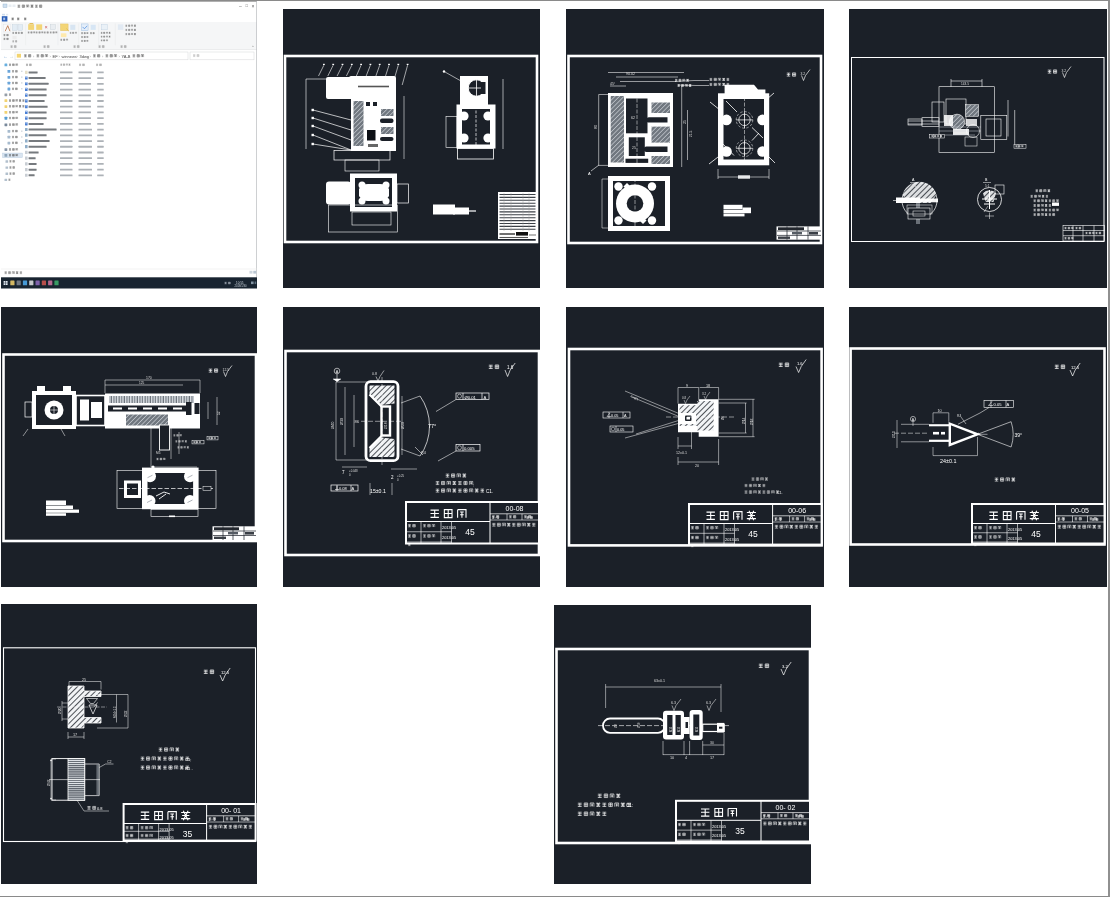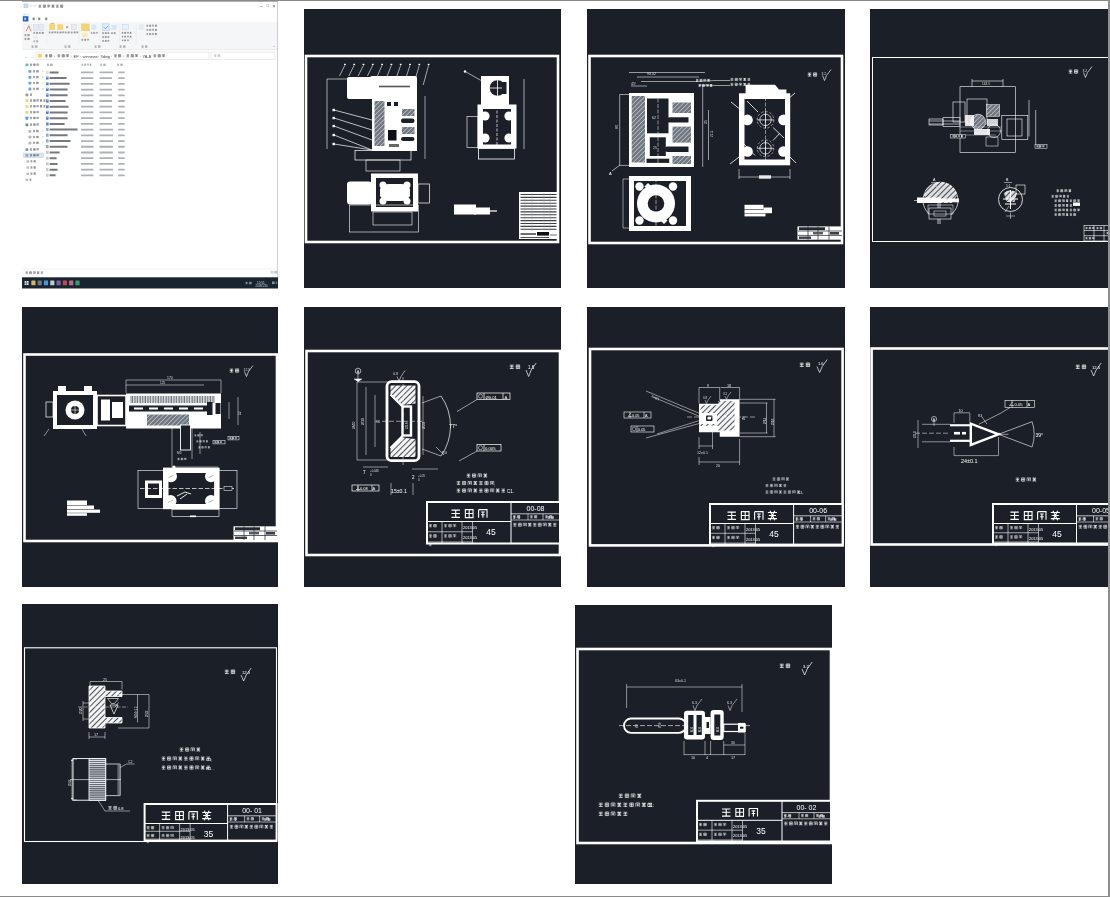--- a/index.html
+++ b/index.html
@@ -1,16 +1,16 @@
 <!DOCTYPE html>
 <html><head><meta charset="utf-8"><style>
 html,body{margin:0;padding:0;}
 body{width:1110px;height:897px;background:#fff;font-family:"Liberation Sans",sans-serif;position:relative;overflow:hidden;}
 .pgborder{position:absolute;left:0;top:0;width:1108px;height:895px;border:1px solid #8a8a8a;border-left:none;border-right:2px solid #909090;z-index:50;pointer-events:none;}
-.cell{position:absolute;margin-left:21px;}
+.cell{position:absolute;}
 </style></head><body>
 <svg width="0" height="0" style="position:absolute">
 <defs>
 <pattern id="hA" width="3.2" height="3.2" patternUnits="userSpaceOnUse" patternTransform="rotate(45)">
   <rect width="3.2" height="3.2" fill="#70777f"></rect>
   <line x1="0" y1="0" x2="0" y2="3.2" stroke="#dfe3e8" stroke-width="1.1"></line>
 </pattern>
 <pattern id="hB" width="4" height="4" patternUnits="userSpaceOnUse" patternTransform="rotate(45)">
   <rect width="4" height="4" fill="#f2f4f6"></rect>
   <line x1="0" y1="0" x2="0" y2="4" stroke="#23272e" stroke-width="1.6"></line>

